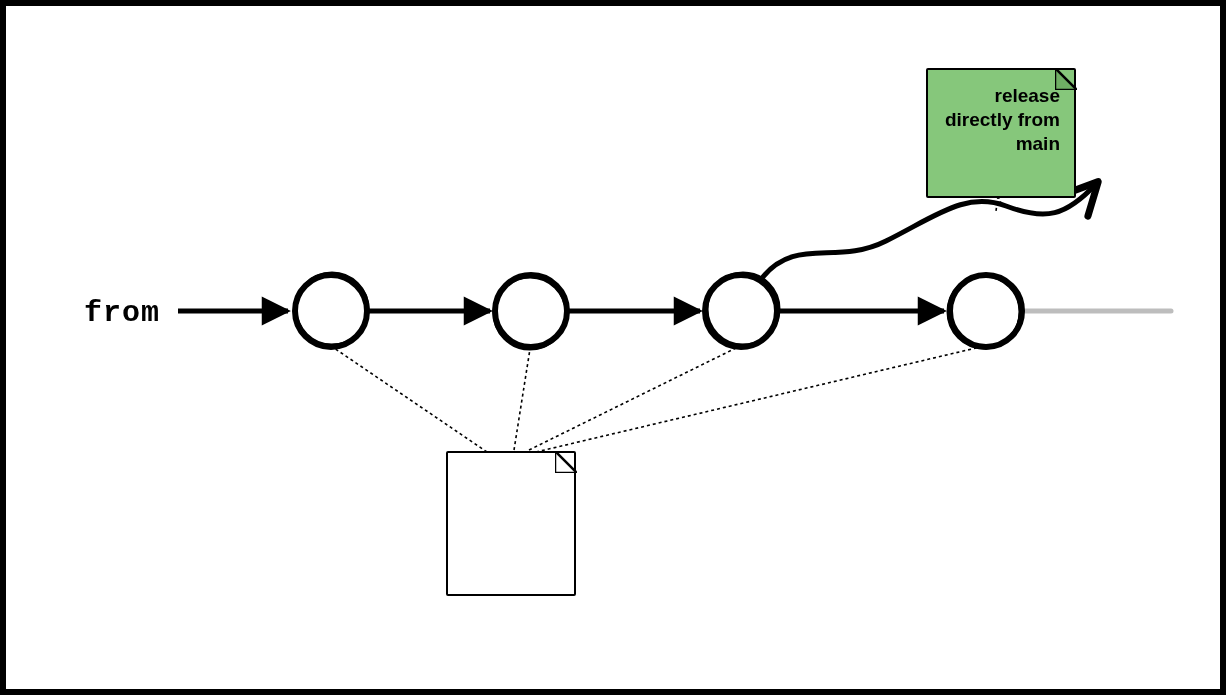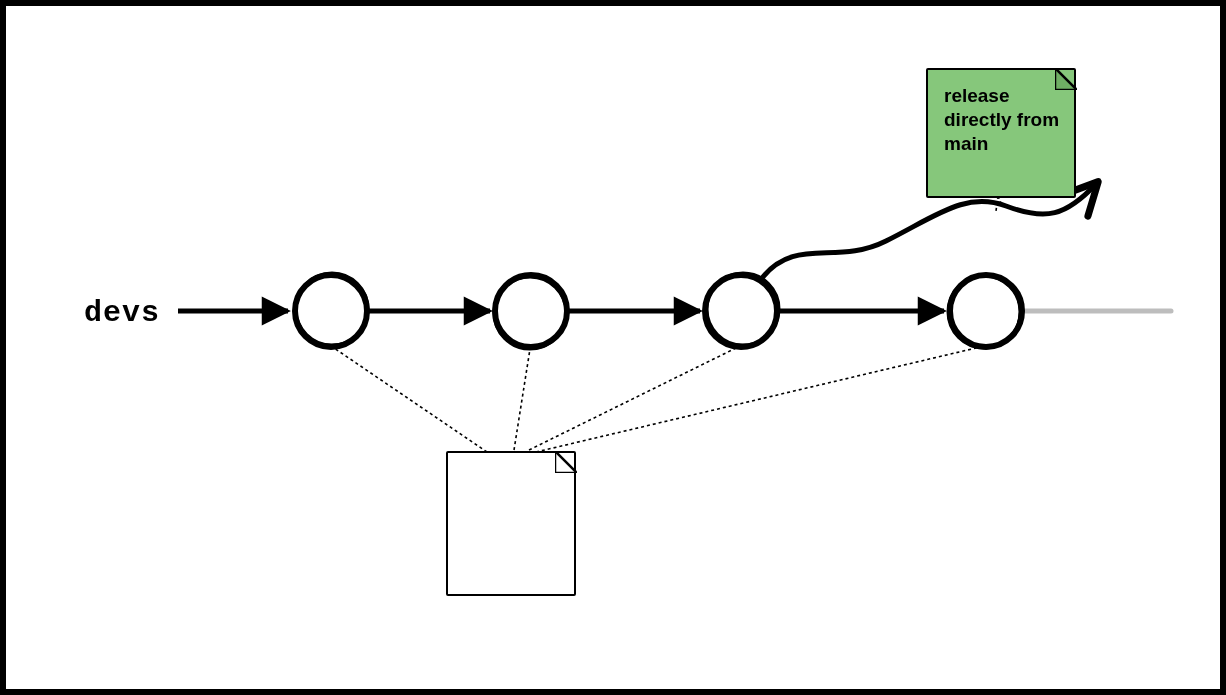--- a/index.html
+++ b/index.html
@@ -47,20 +47,21 @@
   .note .fold {
     position: absolute;
     top: -2.5px;
     right: -2.5px;
     width: 22px;
     height: 22px;
   }
   .note .text {
     position: relative;
     z-index: 2;
+    text-align: right;
   }
   .note-devs {
     left: 440px;
     top: 445px;
     width: 130px;
     height: 145px;
     background: #fff;
     font-size: 17px;
     padding: 12px 14px 10px 14px;
   }
@@ -123,21 +124,21 @@
     <g>
       <circle cx="735" cy="305" r="36" fill="#fff" stroke="#000" stroke-width="6"></circle>
       <circle cx="737" cy="303" r="36" fill="none" stroke="#000" stroke-width="3"></circle>
     </g>
     <g>
       <circle cx="980" cy="305" r="36" fill="#fff" stroke="#000" stroke-width="6"></circle>
       <circle cx="978" cy="306" r="36" fill="none" stroke="#000" stroke-width="3"></circle>
     </g>
   </svg>
 
-  <div class="label-main">devs</div>
+  <div class="label-main">from</div>
 
   <div class="note note-devs">
     <svg class="fold" viewBox="0 0 22 22">
       <polygon points="0,0 22,22 0,22" fill="#fff"></polygon>
       <polyline points="0,0 0,22 22,22" fill="none" stroke="#000" stroke-width="2.5"></polyline>
       <polyline points="0,0 22,22" fill="none" stroke="#000" stroke-width="2.5"></polyline>
     </svg>
   </div>
 
   <div class="note note-release">

